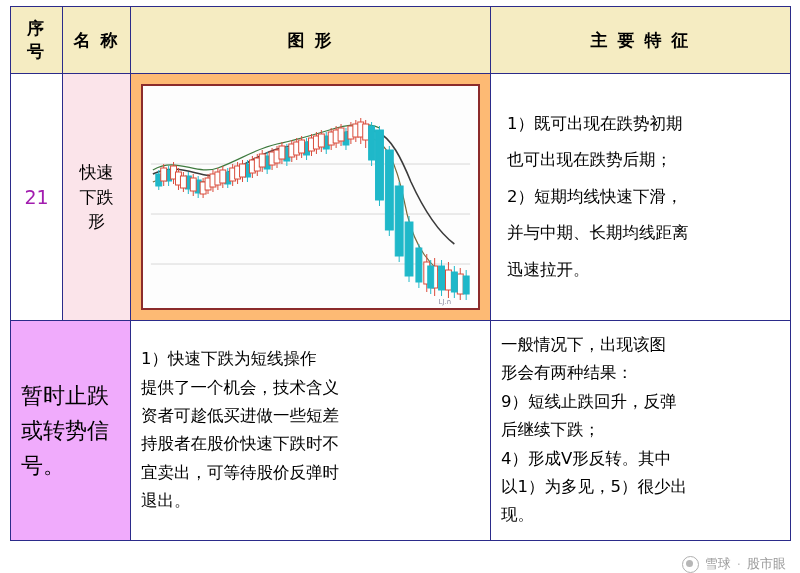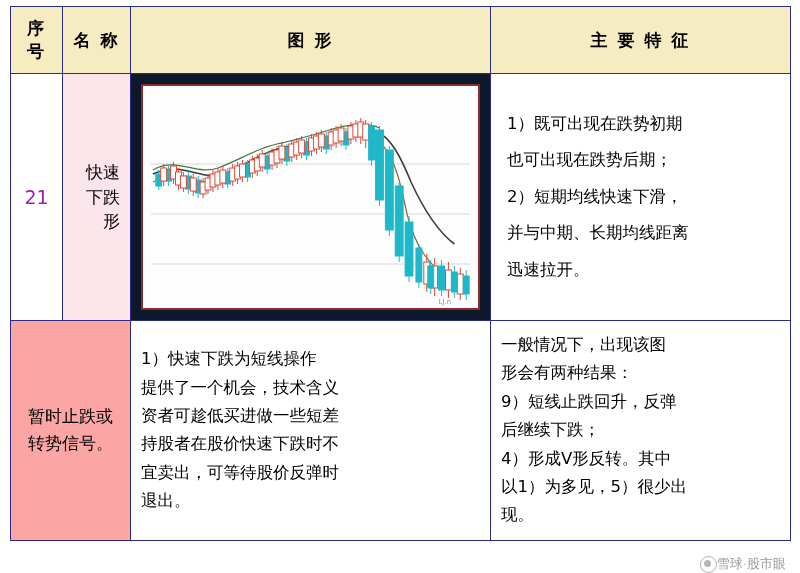--- a/index.html
+++ b/index.html
@@ -46,29 +46,29 @@
   }
   .cell-num {
     text-align: center;
     font-size: 19px;
     color: #a21caf;
     background: #ffffff;
     font-family: "DejaVu Sans", sans-serif;
   }
   .cell-name {
     background: #fbe4ea;
-    text-align: right;
+    text-align: center;
     font-size: 17px;
     color: #000;
     line-height: 1.45;
     font-family: "DejaVu Sans", sans-serif;
     padding: 4px 2px;
   }
   .cell-chart {
-    background: #0f172a;
+    background: #fdba74;
     padding: 6px;
   }
   .chart-box {
     border: 2px solid #8b2b2b;
     background: #fdfdfd;
     height: 222px;
     position: relative;
     overflow: hidden;
   }
   .cell-feat {
@@ -77,23 +77,23 @@
     color: #000;
     line-height: 1.85;
     padding: 10px 12px;
     font-family: "DejaVu Sans", sans-serif;
     vertical-align: middle;
   }
   .cell-feat p {
     margin: 6px;
   }
   .cell-meaning {
-    background: #fca5a5;
-    text-align: center;
-    font-size: 17px;
+    background: #f0abfc;
+    text-align: left;
+    font-size: 22px;
     color: #000;
     line-height: 1.6;
     padding: 6px 6px;
     font-family: "DejaVu Sans", sans-serif;
   }
   .cell-advice, .cell-tips {
     background: #ffffff;
     font-size: 16.5px;
     color: #000;
     line-height: 1.72;
@@ -103,21 +103,21 @@
   }
   .cell-advice p, .cell-tips p {
     margin: 0;
   }
   .watermark {
     position: absolute;
     right: 14px;
     bottom: 6px;
     display: flex;
     align-items: center;
-    gap: 0;
+    gap: 6px;
     color: #9a9a9a;
     font-size: 13px;
     font-family: "DejaVu Sans", sans-serif;
   }
   .wm-circle {
     width: 15px;
     height: 15px;
     border-radius: 50%;
     border: 1.5px solid #b0b0b0;
     display: inline-block;

